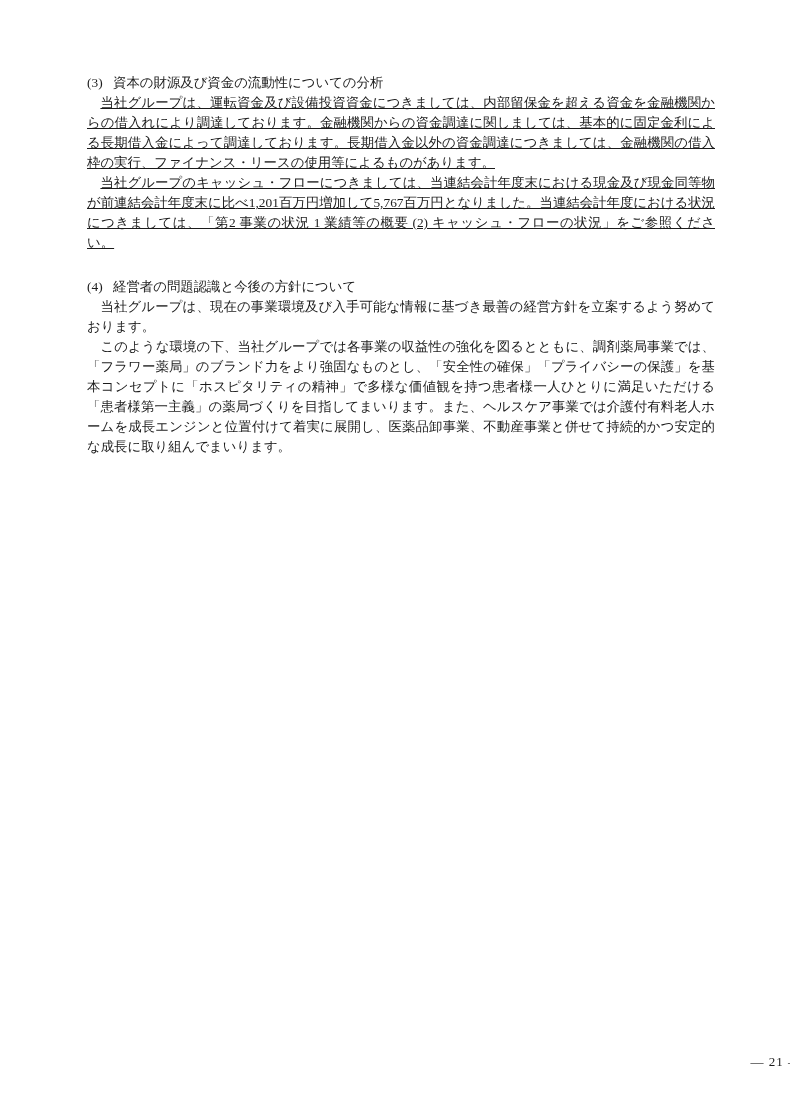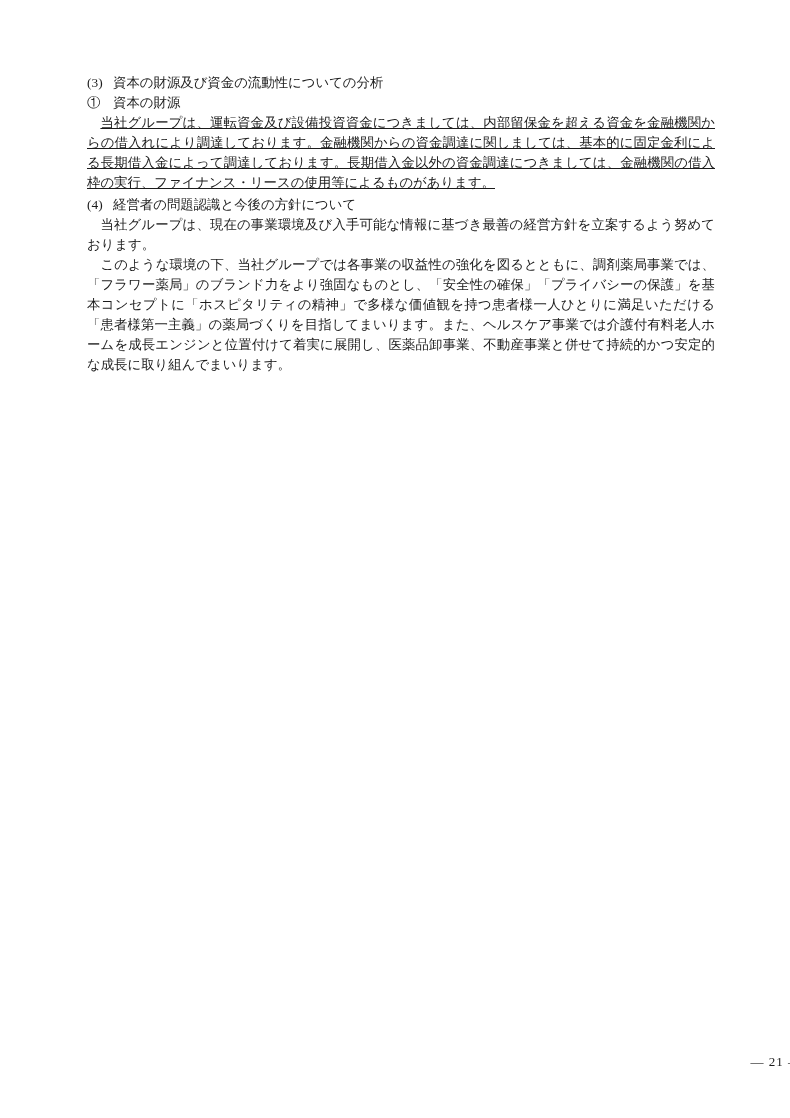--- a/index.html
+++ b/index.html
@@ -45,21 +45,21 @@
   .b3 {
     margin-left: 26px;
     text-indent: 1em;
     text-decoration: underline;
   }
   .b4 {
     margin-left: 13px;
     text-indent: 1em;
   }
   .sec4 {
-    margin-top: 2px;
+    margin-top: 24px;
   }
   .note {
     margin-top: 26px;
   }
   .footer {
     position: absolute;
     top: 1052px;
     left: 0;
     width: 100%;
     text-align: right;
@@ -69,23 +69,23 @@
 </style>
 </head>
 <body>
 
 <div class="page">
   <main class="content">
 
     <section>
       <h2 class="h0"><span class="num">(3)</span><span>資本の財源及び資金の流動性についての分析</span></h2>
 
-      <h3 class="h1"><span class="num">①</span><span>資本の財源</span></h3>
       <p class="body b3">当社グループは、運転資金及び設備投資資金につきましては、内部留保金を超える資金を金融機関からの借入れにより調達しております。金融機関からの資金調達に関しましては、基本的に固定金利による長期借入金によって調達しております。長期借入金以外の資金調達につきましては、金融機関の借入枠の実行、ファイナンス・リースの使用等によるものがあります。</p>
 
+      <p class="body b3">当社グループのキャッシュ・フローにつきましては、当連結会計年度末における現金及び現金同等物が前連結会計年度末に比べ1,201百万円増加して5,767百万円となりました。当連結会計年度における状況につきましては、「第2 事業の状況 1 業績等の概要 (2) キャッシュ・フローの状況」をご参照ください。</p>
     </section>
 
     <section class="sec4">
       <h2 class="h0"><span class="num">(4)</span><span>経営者の問題認識と今後の方針について</span></h2>
       <p class="body b4">当社グループは、現在の事業環境及び入手可能な情報に基づき最善の経営方針を立案するよう努めております。</p>
       <p class="body b4">このような環境の下、当社グループでは各事業の収益性の強化を図るとともに、調剤薬局事業では、「フラワー薬局」のブランド力をより強固なものとし、「安全性の確保」「プライバシーの保護」を基本コンセプトに「ホスピタリティの精神」で多様な価値観を持つ患者様一人ひとりに満足いただける「患者様第一主義」の薬局づくりを目指してまいります。また、ヘルスケア事業では介護付有料老人ホームを成長エンジンと位置付けて着実に展開し、医薬品卸事業、不動産事業と併せて持続的かつ安定的な成長に取り組んでまいります。</p>
     </section>
 
   </main>
 

